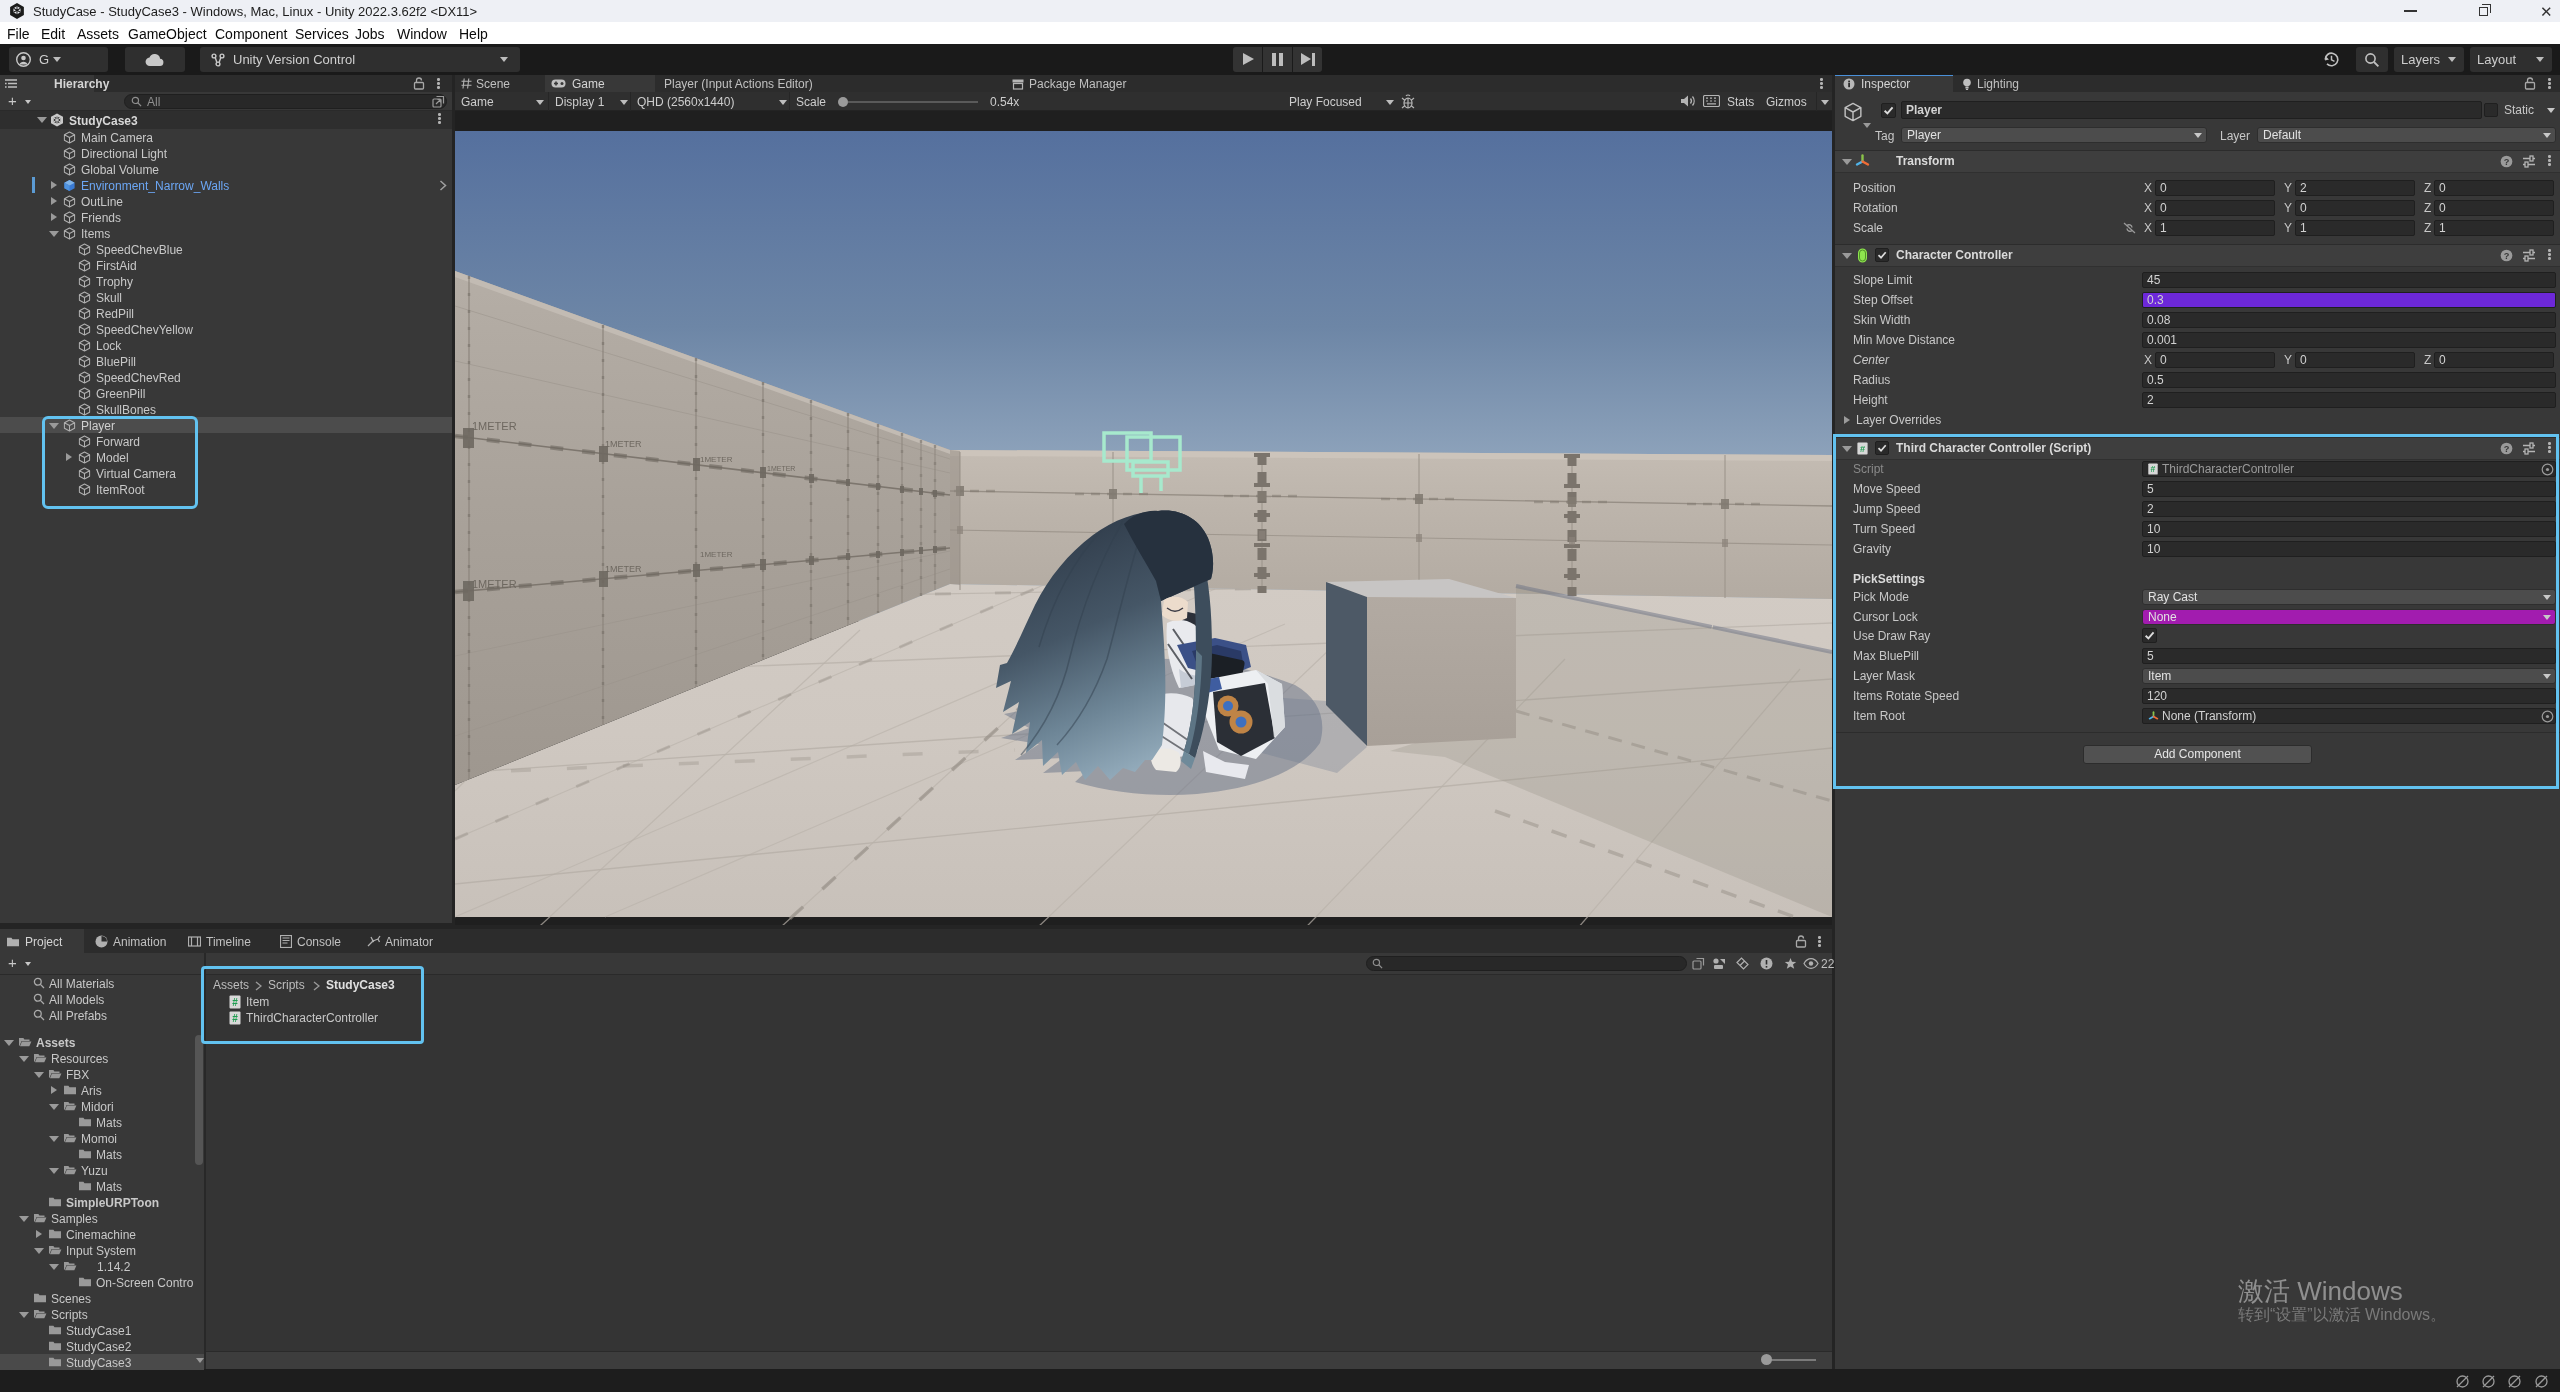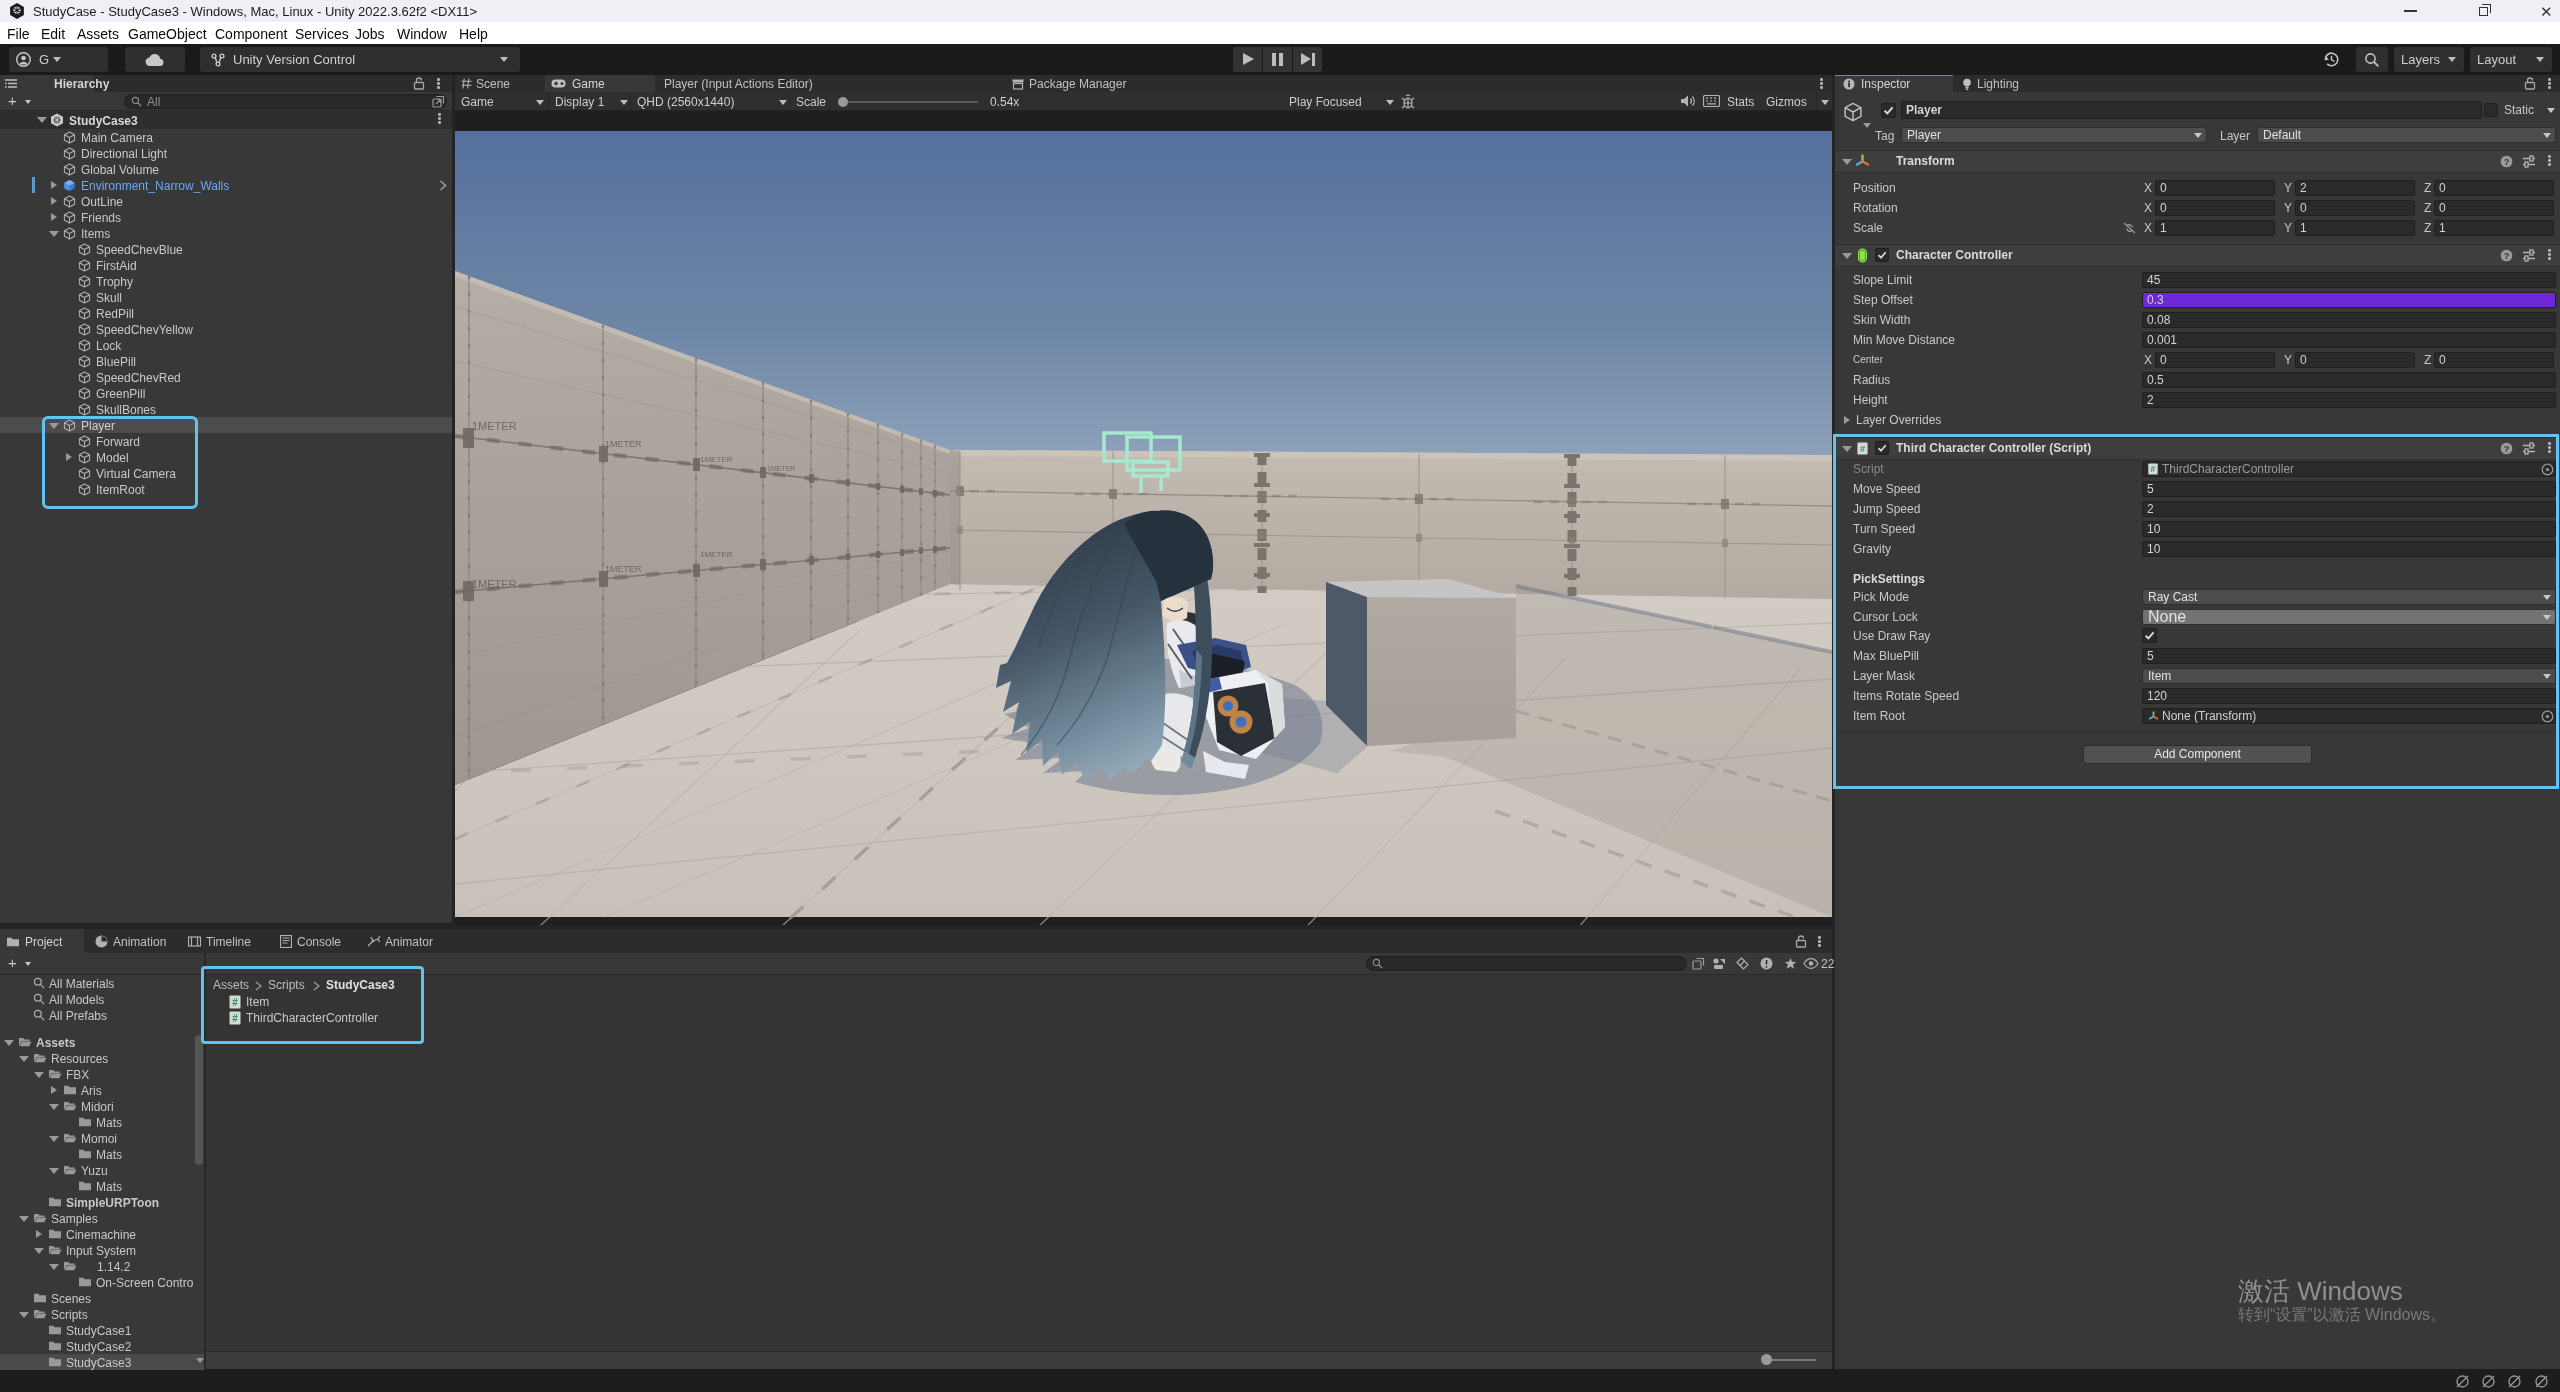--- a/index.html
+++ b/index.html
@@ -581,21 +581,21 @@
 <div class="abs" style="left:2548px;top:253px;width:2.5px;height:2.5px;background:#b4b4b4;border-radius:50%;"></div>
 <div class="abs" style="left:2548px;top:257px;width:2.5px;height:2.5px;background:#b4b4b4;border-radius:50%;"></div>
 <div class="abs" style="left:1853px;top:272px;font-size:12px;color:#c8c8c8;font-weight:normal;white-space:nowrap;line-height:16px;">Slope Limit</div>
 <div class="abs" style="left:2142px;top:272px;width:414px;height:16px;background:#2a2a2a;border:1px solid #1f1f1f;border-radius:2px;color:#d2d2d2;font-size:12px;line-height:14px;padding-left:4px;white-space:nowrap;">45</div>
 <div class="abs" style="left:1853px;top:292px;font-size:12px;color:#c8c8c8;font-weight:normal;white-space:nowrap;line-height:16px;">Step Offset</div>
 <div class="abs" style="left:2142px;top:292px;width:414px;height:16px;background:#6d28d9;border:1px solid #1f1f1f;border-radius:2px;color:#d2d2d2;font-size:12px;line-height:14px;padding-left:4px;white-space:nowrap;">0.3</div>
 <div class="abs" style="left:1853px;top:312px;font-size:12px;color:#c8c8c8;font-weight:normal;white-space:nowrap;line-height:16px;">Skin Width</div>
 <div class="abs" style="left:2142px;top:312px;width:414px;height:16px;background:#2a2a2a;border:1px solid #1f1f1f;border-radius:2px;color:#d2d2d2;font-size:12px;line-height:14px;padding-left:4px;white-space:nowrap;">0.08</div>
 <div class="abs" style="left:1853px;top:332px;font-size:12px;color:#c8c8c8;font-weight:normal;white-space:nowrap;line-height:16px;">Min Move Distance</div>
 <div class="abs" style="left:2142px;top:332px;width:414px;height:16px;background:#2a2a2a;border:1px solid #1f1f1f;border-radius:2px;color:#d2d2d2;font-size:12px;line-height:14px;padding-left:4px;white-space:nowrap;">0.001</div>
-<div class="abs" style="left:1853px;top:352px;font-size:10px;color:#c8c8c8;font-weight:normal;white-space:nowrap;line-height:16px;">Center</div>
+<div class="abs" style="left:1853px;top:352px;font-size:12px;color:#c8c8c8;font-weight:normal;white-space:nowrap;line-height:16px;font-style:italic;">Center</div>
 <div class="abs" style="left:2144px;top:352px;font-size:12px;color:#c8c8c8;font-weight:normal;white-space:nowrap;line-height:16px;">X</div>
 <div class="abs" style="left:2155px;top:352px;width:120px;height:16px;background:#2a2a2a;border:1px solid #1f1f1f;border-radius:2px;color:#d2d2d2;font-size:12px;line-height:14px;padding-left:4px;white-space:nowrap;">0</div>
 <div class="abs" style="left:2284px;top:352px;font-size:12px;color:#c8c8c8;font-weight:normal;white-space:nowrap;line-height:16px;">Y</div>
 <div class="abs" style="left:2295px;top:352px;width:120px;height:16px;background:#2a2a2a;border:1px solid #1f1f1f;border-radius:2px;color:#d2d2d2;font-size:12px;line-height:14px;padding-left:4px;white-space:nowrap;">0</div>
 <div class="abs" style="left:2424px;top:352px;font-size:12px;color:#c8c8c8;font-weight:normal;white-space:nowrap;line-height:16px;">Z</div>
 <div class="abs" style="left:2434px;top:352px;width:120px;height:16px;background:#2a2a2a;border:1px solid #1f1f1f;border-radius:2px;color:#d2d2d2;font-size:12px;line-height:14px;padding-left:4px;white-space:nowrap;">0</div>
 <div class="abs" style="left:1853px;top:372px;font-size:12px;color:#c8c8c8;font-weight:normal;white-space:nowrap;line-height:16px;">Radius</div>
 <div class="abs" style="left:2142px;top:372px;width:414px;height:16px;background:#2a2a2a;border:1px solid #1f1f1f;border-radius:2px;color:#d2d2d2;font-size:12px;line-height:14px;padding-left:4px;white-space:nowrap;">0.5</div>
 <div class="abs" style="left:1853px;top:392px;font-size:12px;color:#c8c8c8;font-weight:normal;white-space:nowrap;line-height:16px;">Height</div>
 <div class="abs" style="left:2142px;top:392px;width:414px;height:16px;background:#2a2a2a;border:1px solid #1f1f1f;border-radius:2px;color:#d2d2d2;font-size:12px;line-height:14px;padding-left:4px;white-space:nowrap;">2</div>
@@ -641,21 +641,21 @@
 <div class="abs" style="left:2142px;top:501px;width:414px;height:16px;background:#2a2a2a;border:1px solid #1f1f1f;border-radius:2px;color:#d2d2d2;font-size:12px;line-height:14px;padding-left:4px;white-space:nowrap;">2</div>
 <div class="abs" style="left:1853px;top:521px;font-size:12px;color:#c8c8c8;font-weight:normal;white-space:nowrap;line-height:16px;">Turn Speed</div>
 <div class="abs" style="left:2142px;top:521px;width:414px;height:16px;background:#2a2a2a;border:1px solid #1f1f1f;border-radius:2px;color:#d2d2d2;font-size:12px;line-height:14px;padding-left:4px;white-space:nowrap;">10</div>
 <div class="abs" style="left:1853px;top:541px;font-size:12px;color:#c8c8c8;font-weight:normal;white-space:nowrap;line-height:16px;">Gravity</div>
 <div class="abs" style="left:2142px;top:541px;width:414px;height:16px;background:#2a2a2a;border:1px solid #1f1f1f;border-radius:2px;color:#d2d2d2;font-size:12px;line-height:14px;padding-left:4px;white-space:nowrap;">10</div>
 <div class="abs" style="left:1853px;top:571px;font-size:12px;color:#dadada;font-weight:bold;white-space:nowrap;line-height:16px;">PickSettings</div>
 <div class="abs" style="left:1853px;top:589px;font-size:12px;color:#c8c8c8;font-weight:normal;white-space:nowrap;line-height:16px;">Pick Mode</div>
 <div class="abs" style="left:2142px;top:589px;width:414px;height:16px;background:#4c4c4c;border:1px solid #2e2e2e;border-radius:3px;color:#e2e2e2;font-size:12px;line-height:14px;padding-left:5px;white-space:nowrap;">Ray Cast</div>
 <div class="abs" style="left:2543px;top:595px;width:0;height:0;border-top:5px solid #c8c8c8;border-left:4px solid transparent;border-right:4px solid transparent;"></div>
 <div class="abs" style="left:1853px;top:609px;font-size:12px;color:#c8c8c8;font-weight:normal;white-space:nowrap;line-height:16px;">Cursor Lock</div>
-<div class="abs" style="left:2142px;top:609px;width:414px;height:16px;background:#737373;border:1px solid #2e2e2e;border-radius:3px;color:#e2e2e2;font-size:16px;line-height:14px;padding-left:5px;white-space:nowrap;">None</div>
+<div class="abs" style="left:2142px;top:609px;width:414px;height:16px;background:#a21caf;border:1px solid #2e2e2e;border-radius:3px;color:#e2e2e2;font-size:12px;line-height:14px;padding-left:5px;white-space:nowrap;">None</div>
 <div class="abs" style="left:2543px;top:615px;width:0;height:0;border-top:5px solid #c8c8c8;border-left:4px solid transparent;border-right:4px solid transparent;"></div>
 <div class="abs" style="left:1853px;top:628px;font-size:12px;color:#c8c8c8;font-weight:normal;white-space:nowrap;line-height:16px;">Use Draw Ray</div>
 <div class="abs" style="left:2142px;top:628px;width:15px;height:15px;background:#2a2a2a;border:1px solid #1f1f1f;border-radius:2px;"></div>
 <svg class="abs" style="left:2144px;top:630px;" width="11" height="11" viewBox="0 0 10 10">
       <path d="M1.5 5.2 L4 7.7 L8.7 2.2" fill="none" stroke="#dcdcdc" stroke-width="1.7"></path>
     </svg>
 <div class="abs" style="left:1853px;top:648px;font-size:12px;color:#c8c8c8;font-weight:normal;white-space:nowrap;line-height:16px;">Max BluePill</div>
 <div class="abs" style="left:2142px;top:648px;width:414px;height:16px;background:#2a2a2a;border:1px solid #1f1f1f;border-radius:2px;color:#d2d2d2;font-size:12px;line-height:14px;padding-left:4px;white-space:nowrap;">5</div>
 <div class="abs" style="left:1853px;top:668px;font-size:12px;color:#c8c8c8;font-weight:normal;white-space:nowrap;line-height:16px;">Layer Mask</div>
 <div class="abs" style="left:2142px;top:668px;width:414px;height:16px;background:#4c4c4c;border:1px solid #2e2e2e;border-radius:3px;color:#e2e2e2;font-size:12px;line-height:14px;padding-left:5px;white-space:nowrap;">Item</div>

